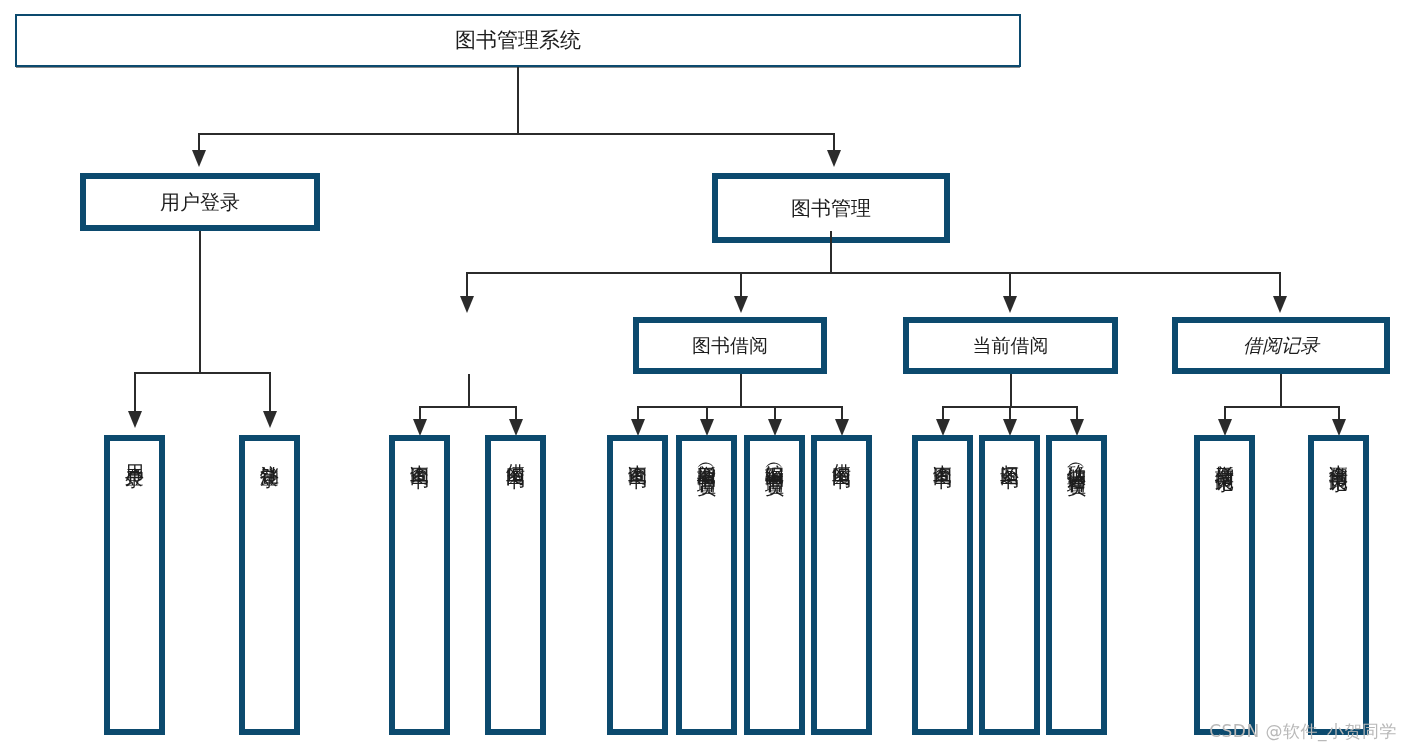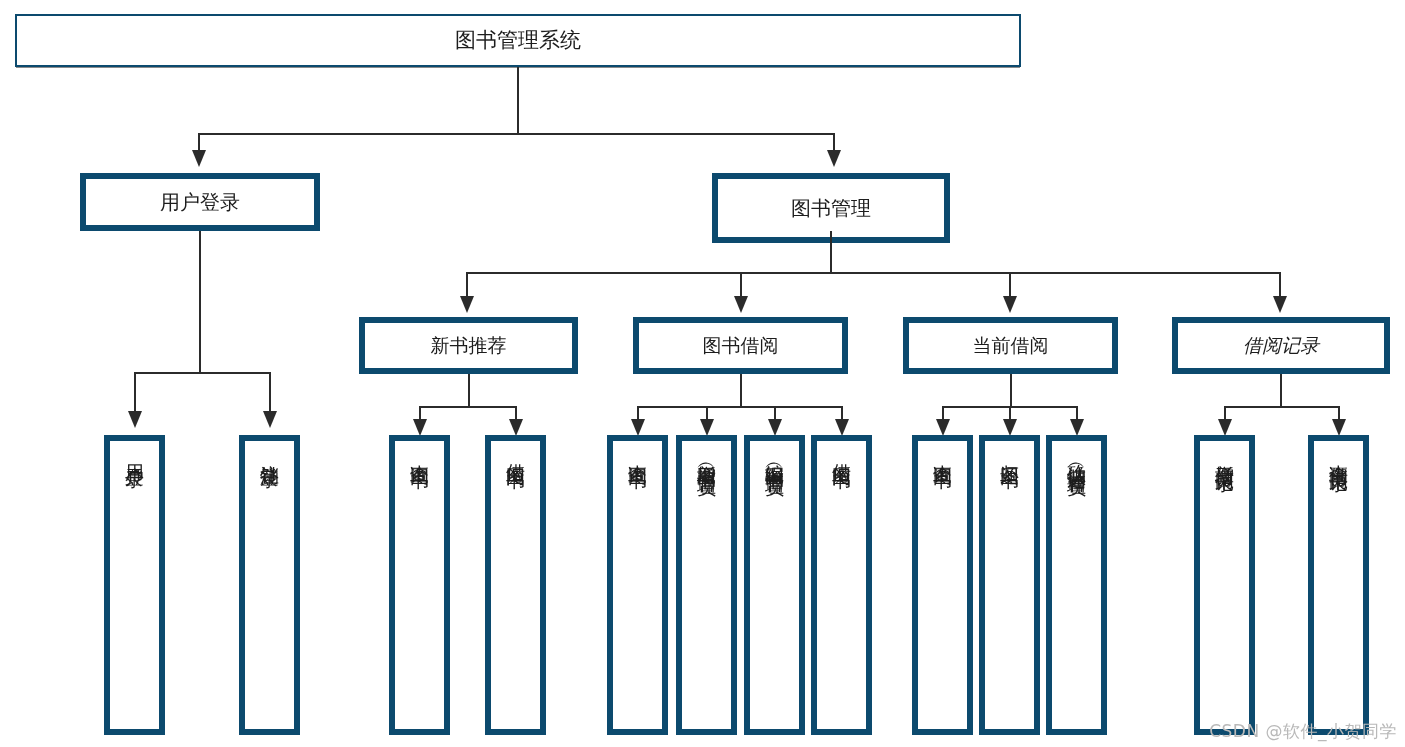--- a/index.html
+++ b/index.html
@@ -111,24 +111,21 @@
   <div class="ln h" style="left:466px;top:272px;width:815px;"></div>
   <div class="ln v" style="left:466px;top:272px;height:25px;"></div>
   <div class="ln v" style="left:740px;top:272px;height:25px;"></div>
   <div class="ln v" style="left:1009px;top:272px;height:25px;"></div>
   <div class="ln v" style="left:1279px;top:272px;height:25px;"></div>
   <div class="arrow" style="left:460px;top:296px;"></div>
   <div class="arrow" style="left:734px;top:296px;"></div>
   <div class="arrow" style="left:1003px;top:296px;"></div>
   <div class="arrow" style="left:1273px;top:296px;"></div>
 
-  <div class="node lvl3" style="left:359px;top:317px;width:219px;height:57px;">
-    <span>新书推荐</span>
-  </div>
-  <div class="node lvl3" style="left:633px;top:317px;width:215px;height:57px;">
+  <div class="node lvl3" style="left:633px;top:317px;width:194px;height:57px;">
     <span>图书借阅</span>
   </div>
   <div class="node lvl3" style="left:903px;top:317px;width:215px;height:57px;">
     <span>当前借阅</span>
   </div>
   <div class="node lvl3" style="left:1172px;top:317px;width:218px;height:57px;font-style:italic;">
     <span>借阅记录</span>
   </div>
 
   <div class="ln v" style="left:468px;top:374px;height:33px;"></div>

